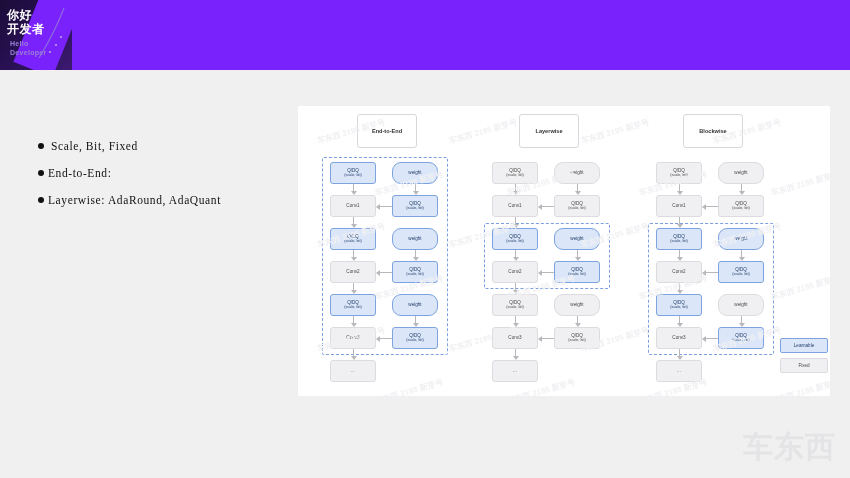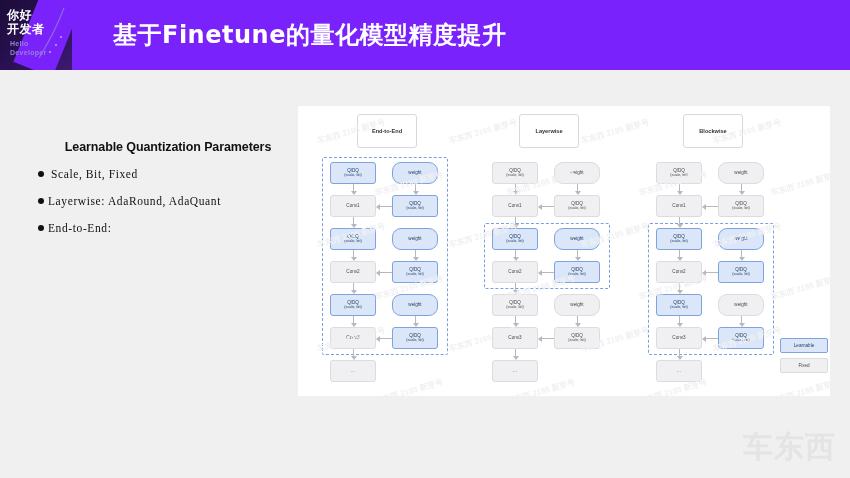--- a/index.html
+++ b/index.html
@@ -155,39 +155,37 @@
     </svg>
     <div class="logo-cn">
       <span>你好</span>
       <span>开发者</span>
     </div>
     <div class="logo-en">
       <span>Hello</span>
       <span>Developer</span>
     </div>
   </div>
-  <div class="header-title">基于Finetune的量化模型精度提升</div>
 </div>
 
 <div class="left-col">
-  <div class="lead-title">Learnable Quantization Parameters</div>
 
   <div class="bullet">
     <span class="dot"></span>
     <span>Scale, Bit, Fixed</span>
   </div>
 
 
   <div class="bullet tight">
     <span class="dot"></span>
-    <span>Layerwise: AdaRound, AdaQuant</span>
+    <span>End-to-End:</span>
   </div>
   <div class="bullet tight">
     <span class="dot"></span>
-    <span>End-to-End:</span>
+    <span>Layerwise: AdaRound, AdaQuant</span>
   </div>
 </div>
 
 <div class="panel">
 
   <div class="col col-a">
     <div class="col-head">End-to-End</div>
     <div class="flow">
         <div class="region" style="top: -5px; height: 198px;"></div>
         <div class="node n-learn" style="left: 18px; top: 0px; width: 46px; height: 22px;">

